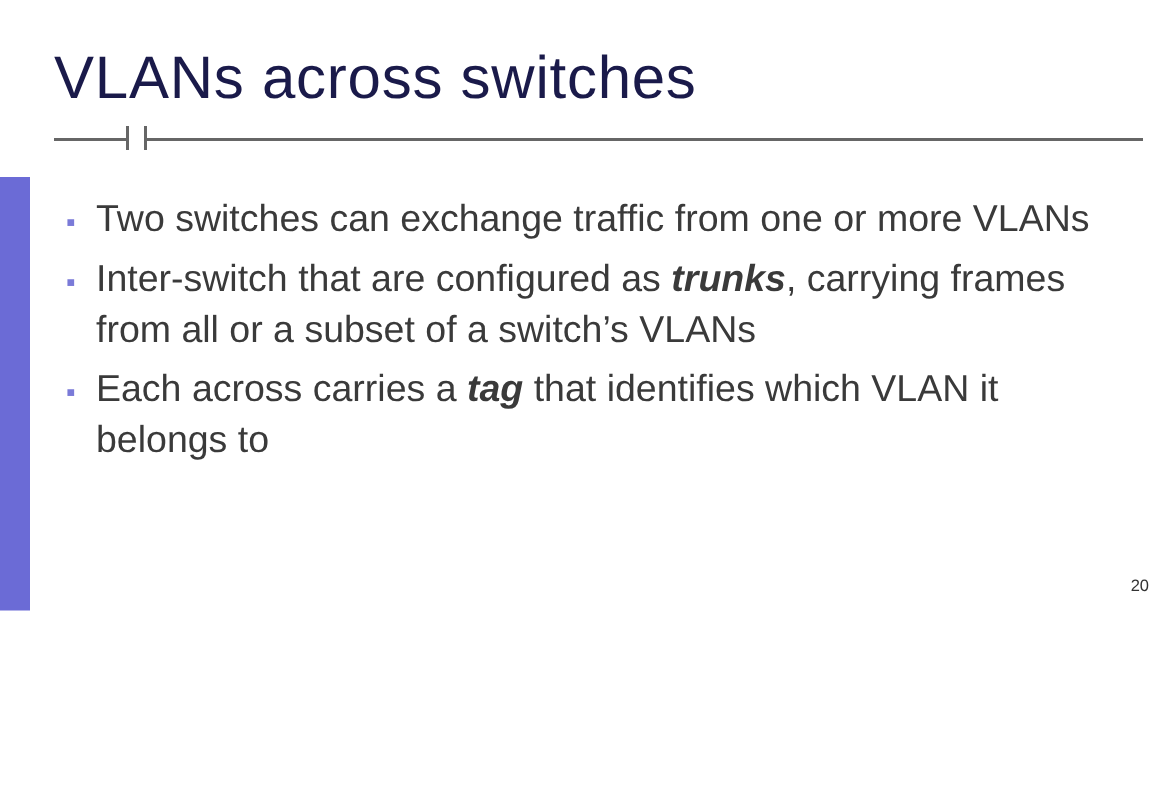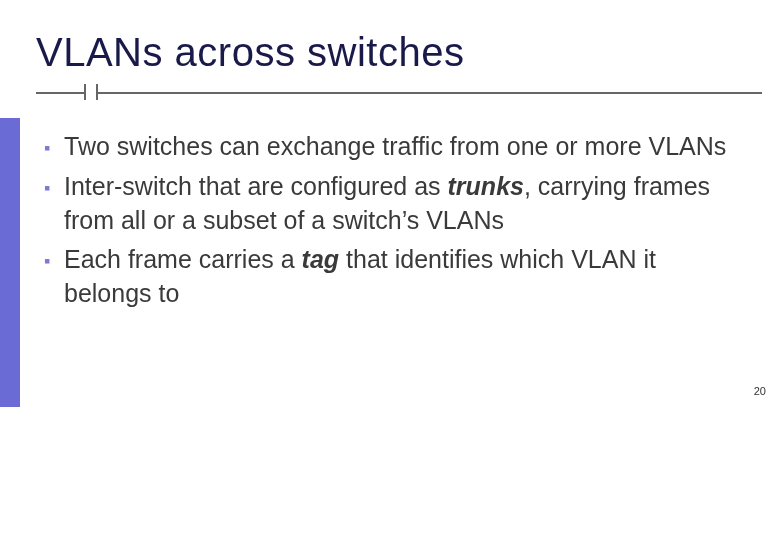--- a/index.html
+++ b/index.html
@@ -101,21 +101,21 @@
     <div class="bullet">
       <div class="bullet-marker">▪</div>
       <div class="bullet-text">
         <span>Inter-switch that are configured as </span><span class="bold-italic">trunks</span><span>, carrying frames from all or a subset of a switch’s VLANs</span>
       </div>
     </div>
 
     <div class="bullet">
       <div class="bullet-marker">▪</div>
       <div class="bullet-text">
-        <span>Each frame carries a </span><span class="bold-italic">tag</span><span> that identifies which VLAN it belongs to</span>
+        <span>Each across carries a </span><span class="bold-italic">tag</span><span> that identifies which VLAN it belongs to</span>
       </div>
     </div>
 
   </div>
 
   <div class="page-num">20</div>
 
 </div>
 
 </body></html>

